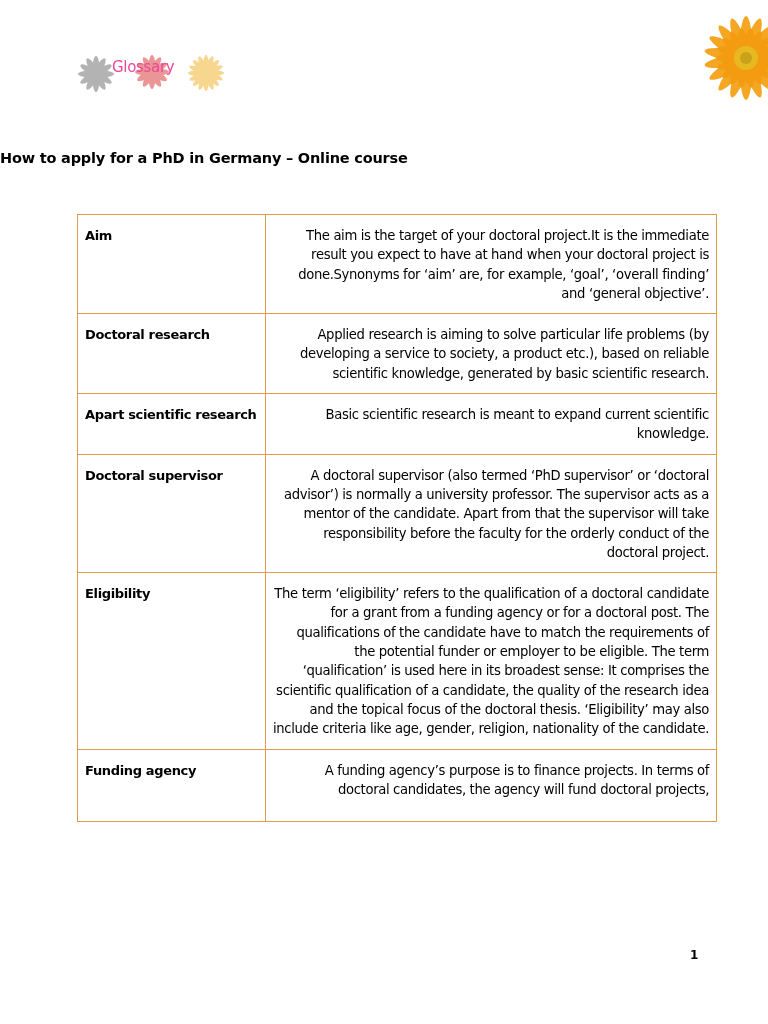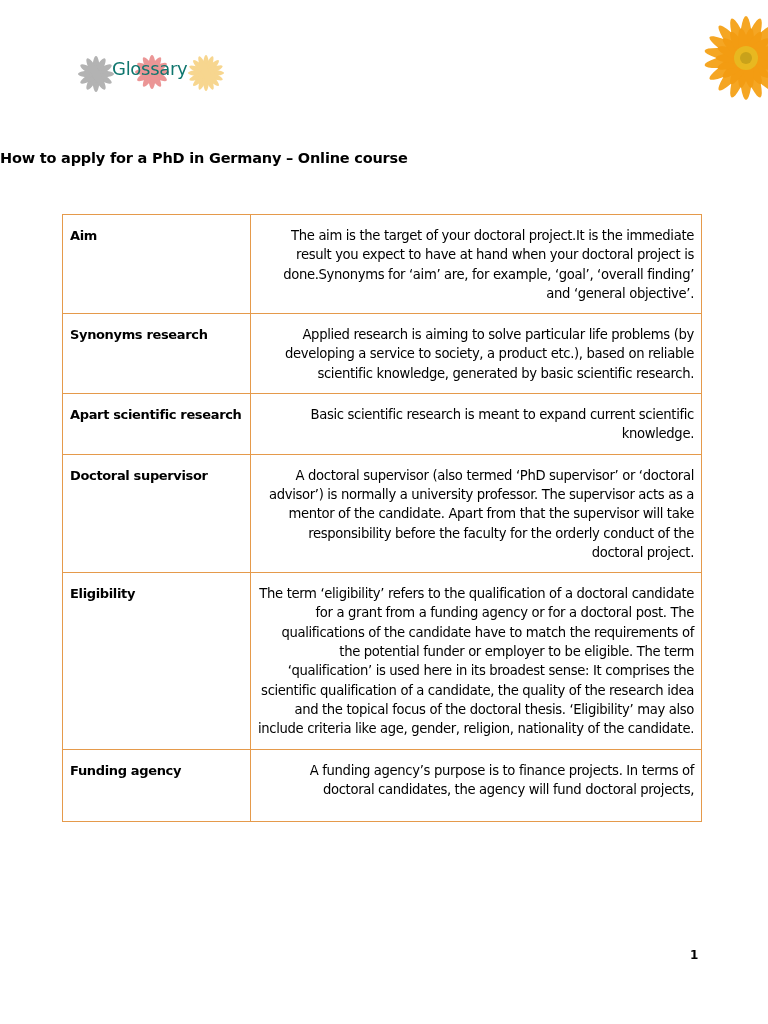--- a/index.html
+++ b/index.html
@@ -5,31 +5,31 @@
     html, body { margin: 0; padding: 0; }
     body {
       width: 768px; height: 1024px; background: #ffffff; position: relative; overflow: hidden;
       font-family: "Liberation Sans", sans-serif; color: #000;
     }
     .logo {
       position: absolute; left: 72px; top: 50px; width: 160px; height: 48px;
     }
     .logo svg { position: absolute; left: 0; top: 0; }
     .logo-text {
-      position: absolute; left: 40px; top: 8px; font-size: 18px; color: #0f766e;
+      position: absolute; left: 40px; top: 8px; font-size: 15px; color: #ec4899;
       font-family: "DejaVu Sans", sans-serif; letter-spacing: -0.3px;
     }
     .corner-flower { position: absolute; right: 0; top: 0; width: 80px; height: 115px; }
     .title {
       position: absolute; left: 0; width: 768px; top: 150px; text-align: left;
       font-weight: bold; font-size: 14.5px; font-family: "DejaVu Sans", sans-serif;
       letter-spacing: -0.2px;
     }
     table.glossary {
-      position: absolute; left: 62px; top: 214px; width: 640px;
+      position: absolute; left: 77px; top: 214px; width: 640px;
       border-collapse: collapse; font-family: "DejaVu Sans", sans-serif;
       font-size: 13.2px; line-height: 19.3px; letter-spacing: -0.35px;
     }
     table.glossary td {
       border: 1.5px solid #E59A4B; vertical-align: top; padding: 11px 7px 10px 7px;
     }
     td.term { width: 175px; font-weight: bold; font-size: 13px; }
     td.def { width: 445px; text-align: right; }
     tr.partial td { padding-bottom: 22px; }
     .page-num {
@@ -112,21 +112,21 @@
 
 <div class="title">How to apply for a PhD in Germany – Online course</div>
 
 <table class="glossary">
   <tbody>
     <tr>
       <td class="term">Aim</td>
       <td class="def">The aim is the target of your doctoral project.It is the immediate result you expect to have at hand when your doctoral project is done.Synonyms for ‘aim’ are, for example, ‘goal’, ‘overall finding’ and ‘general objective’.</td>
     </tr>
     <tr>
-      <td class="term">Synonyms research</td>
+      <td class="term">Doctoral research</td>
       <td class="def">Applied research is aiming to solve particular life problems (by developing a service to society, a product etc.), based on reliable scientific knowledge, generated by basic scientific research.</td>
     </tr>
     <tr>
       <td class="term">Apart scientific research</td>
       <td class="def">Basic scientific research is meant to expand current scientific knowledge.</td>
     </tr>
     <tr>
       <td class="term">Doctoral supervisor</td>
       <td class="def">A doctoral supervisor (also termed ‘PhD supervisor’ or ‘doctoral advisor’) is normally a university professor. The supervisor acts as a mentor of the candidate. Apart from that the supervisor will take responsibility before the faculty for the orderly conduct of the doctoral project.</td>
     </tr>

